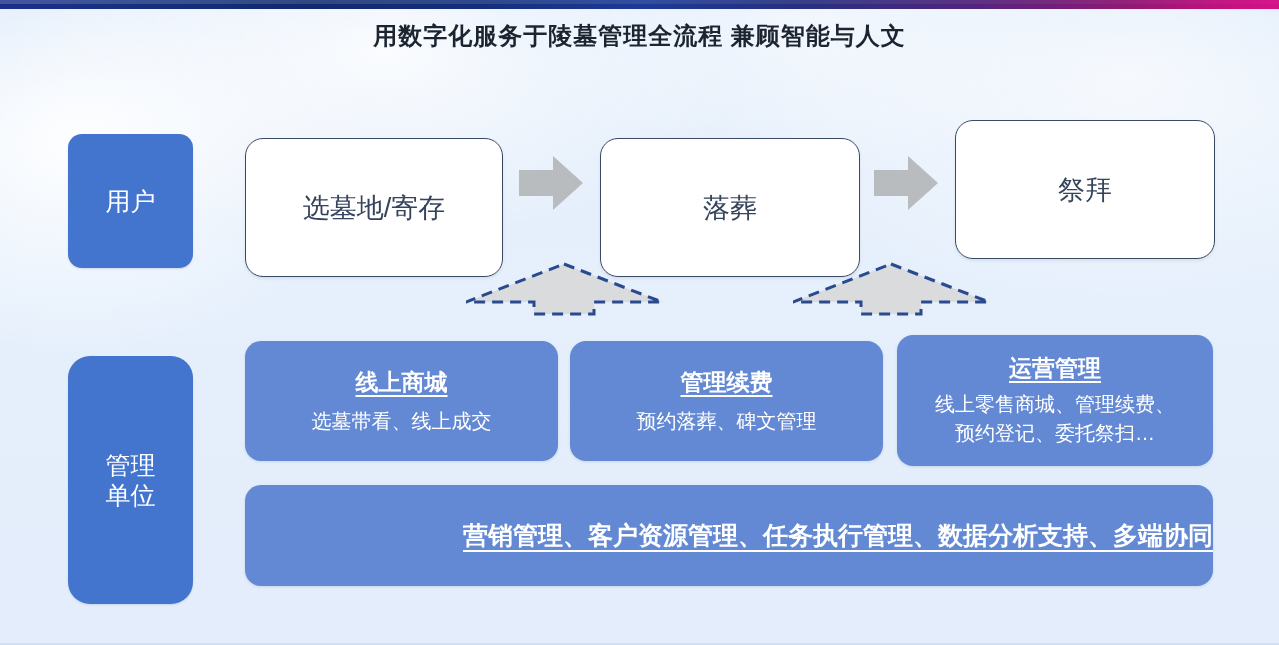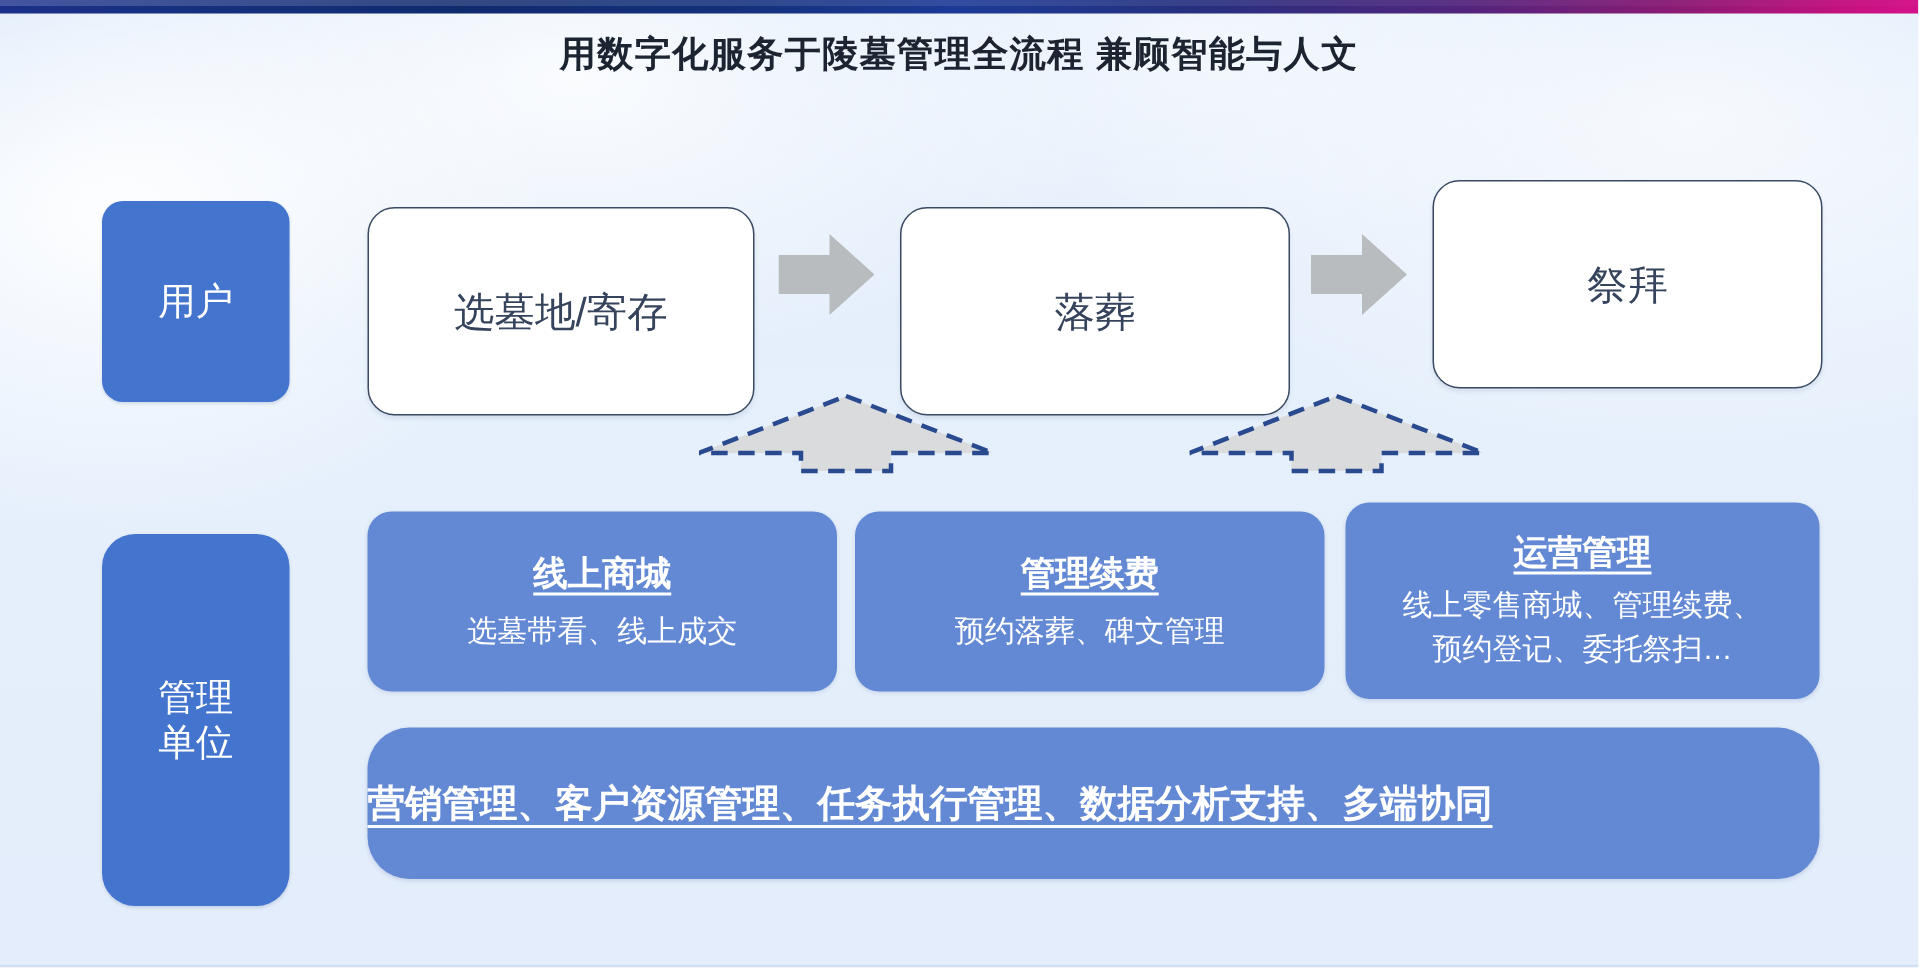--- a/index.html
+++ b/index.html
@@ -171,24 +171,24 @@
   }
 
   
   #support-bar {
     position: absolute;
     left: 245px;
     top: 485px;
     width: 968px;
     height: 101px;
     background: #6389d4;
-    border-radius: 28px;
-    display: flex;
-    align-items: center;
-    justify-content: flex-start;
+    border-radius: 16px;
+    display: flex;
+    align-items: center;
+    justify-content: flex-end;
     box-shadow: 0 1px 3px rgba(50,80,140,0.16);
   }
   #support-bar .support-text {
     color: #ffffff;
     font-size: 25px;
     font-weight: bold;
     text-decoration: underline;
     text-underline-offset: 6px;
     white-space: nowrap;
   }

